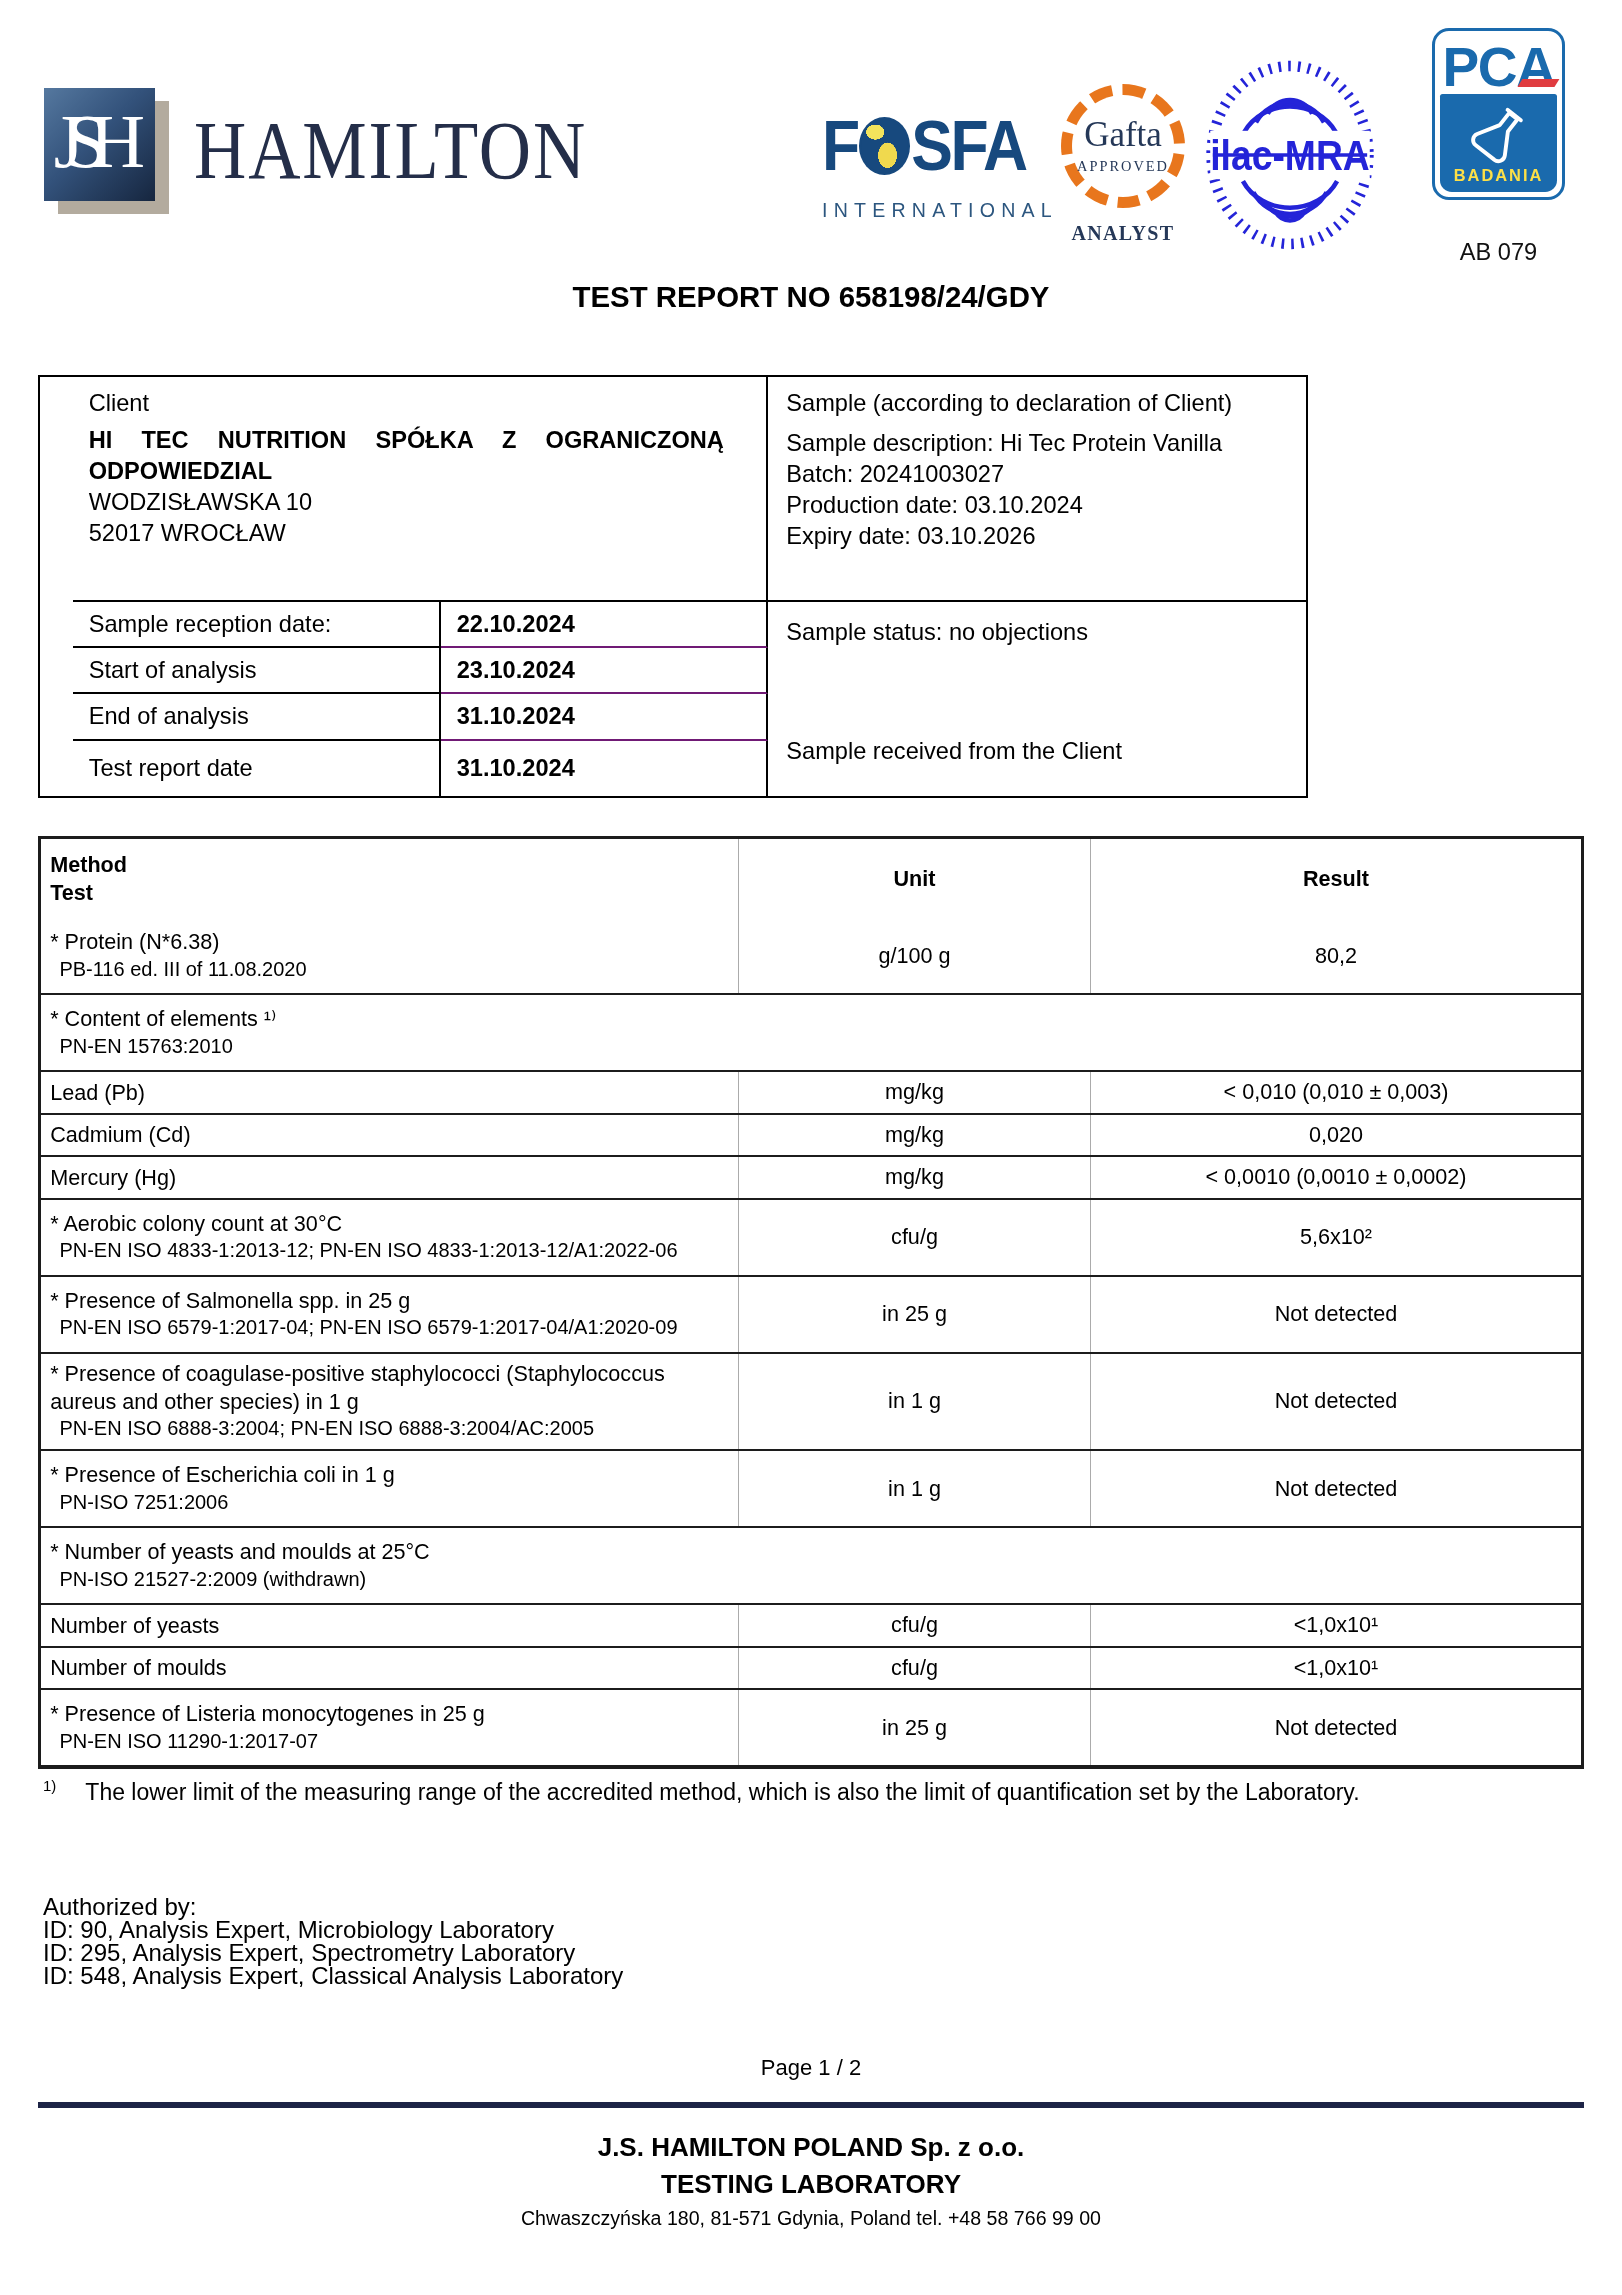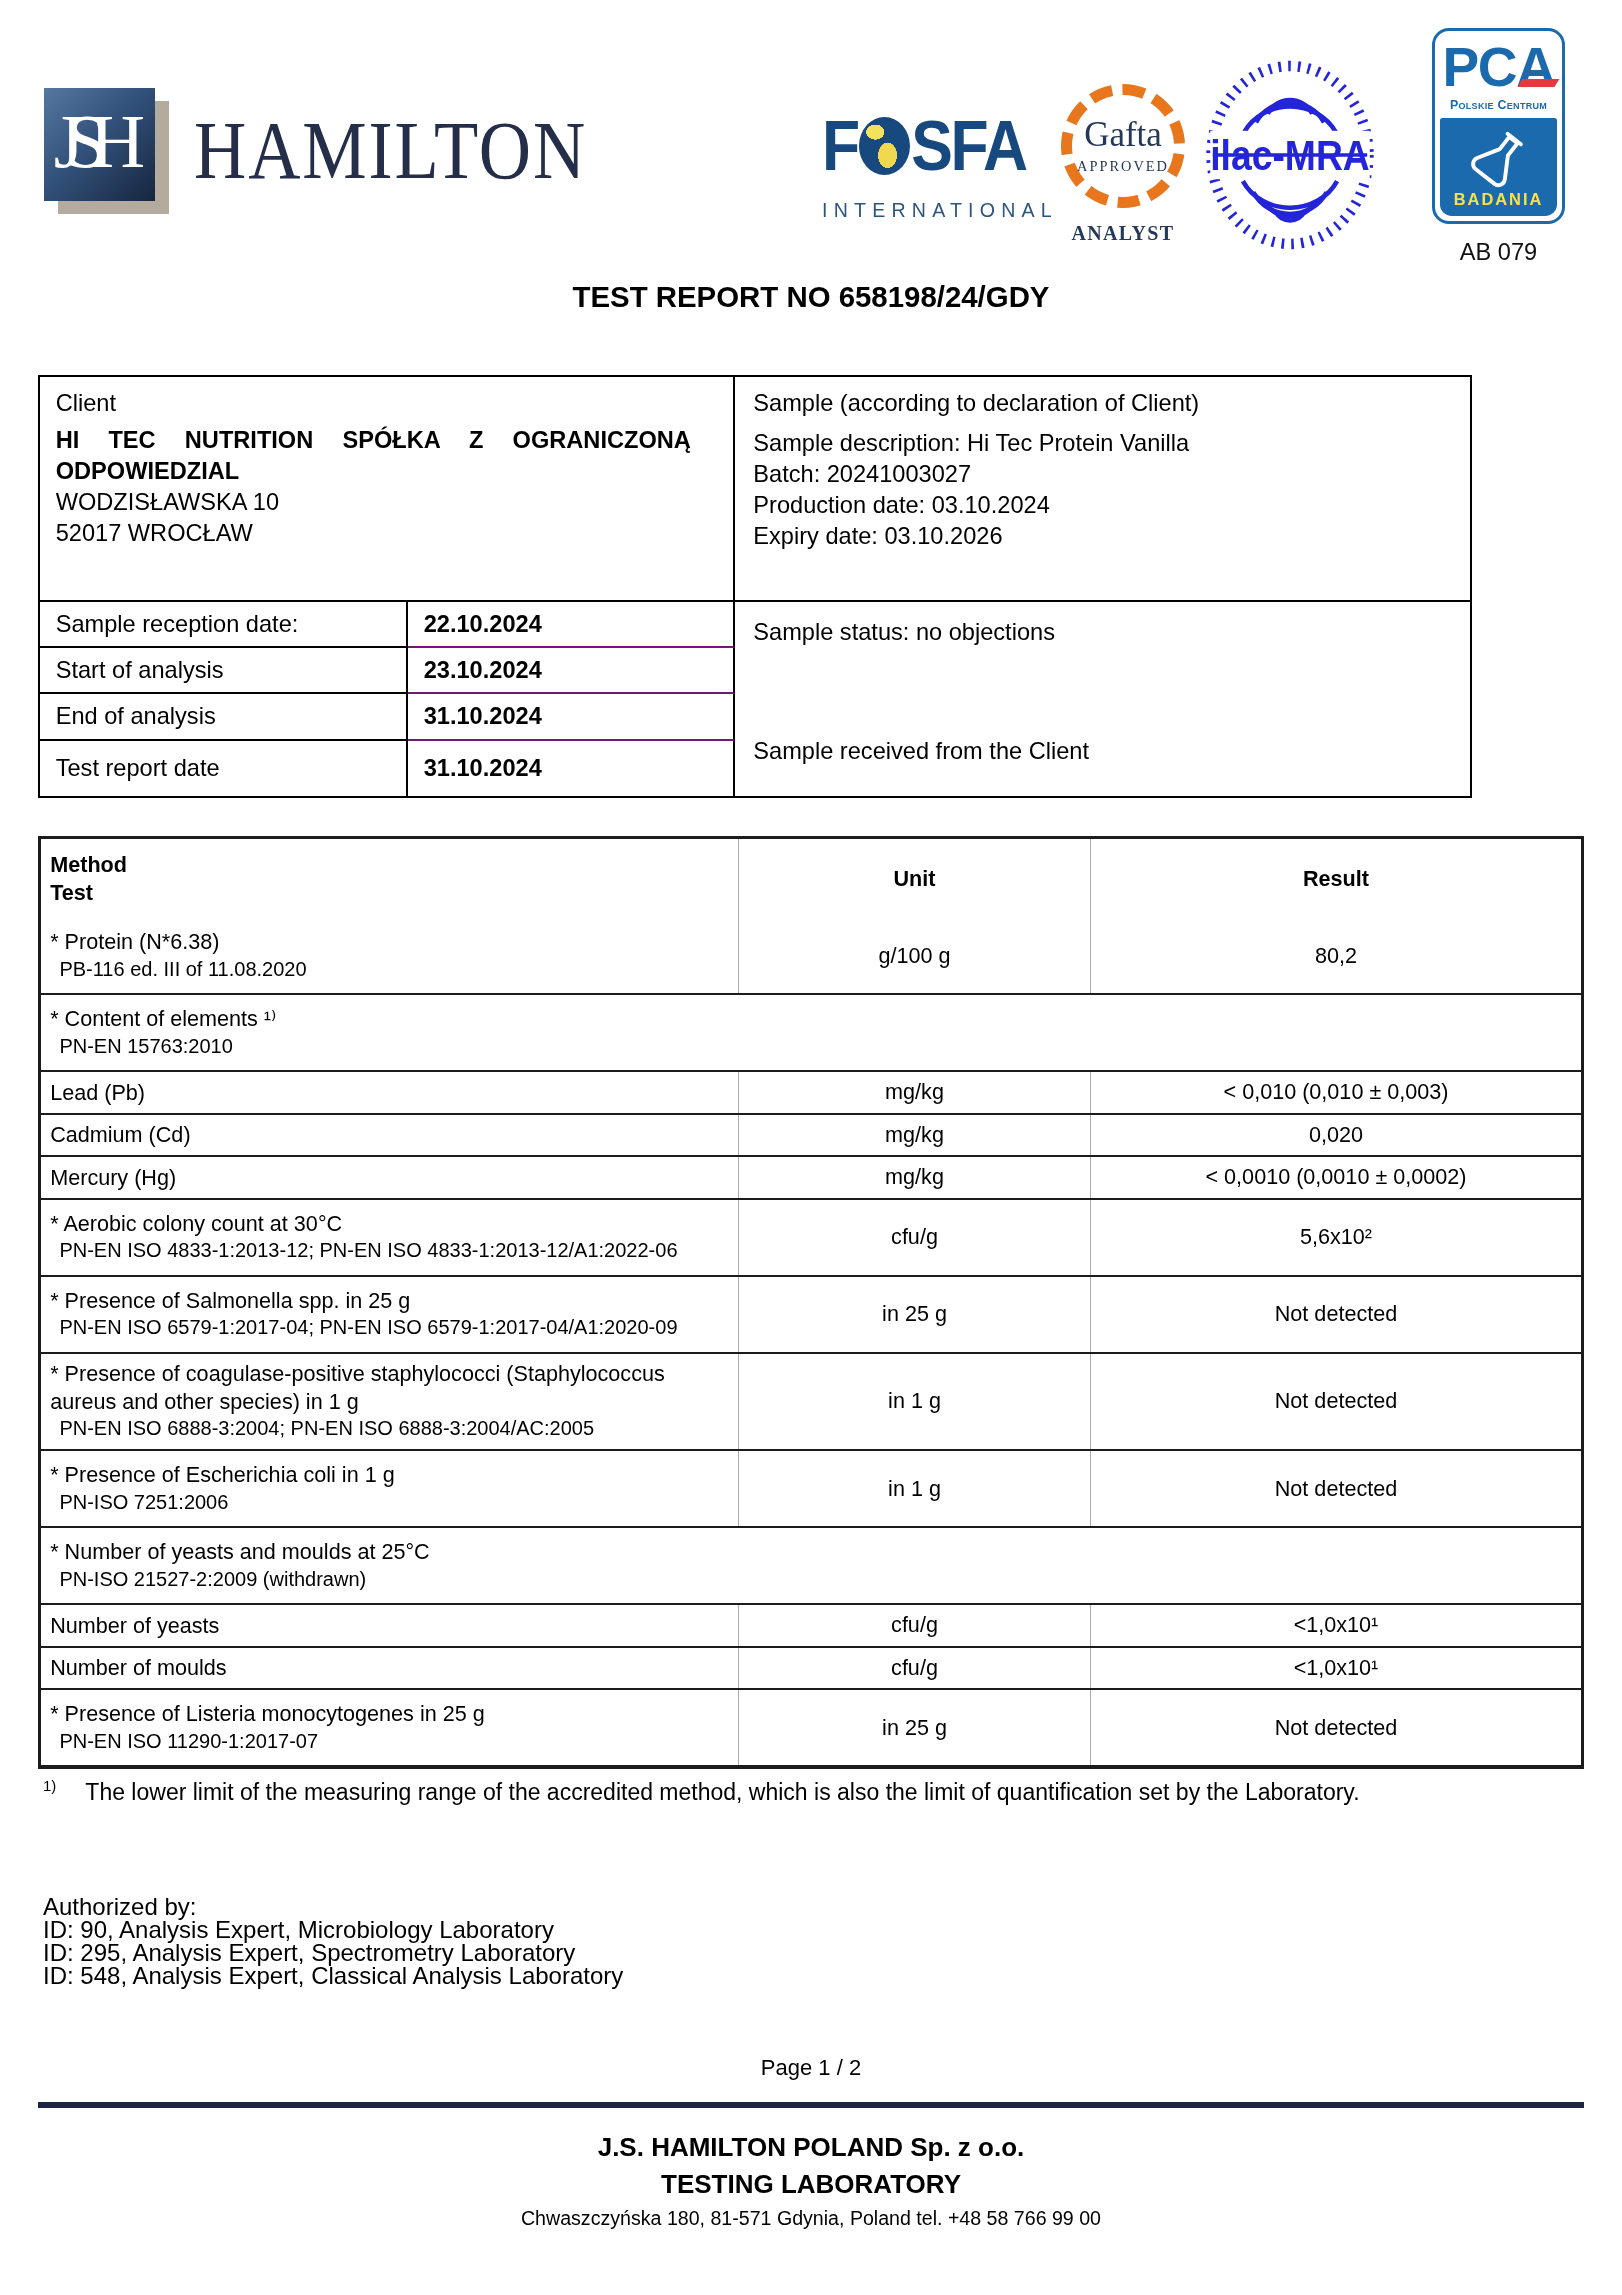--- a/index.html
+++ b/index.html
@@ -29,42 +29,42 @@
   .gafta-ring{width:102px;height:102px;margin:0 auto;border:11px dashed #e8761d;border-radius:50%;
               display:flex;flex-direction:column;align-items:center;justify-content:center;}
   .gafta-name{font-family:"Liberation Serif","DejaVu Serif",serif;font-size:35px;color:#253858;line-height:35px;}
   .gafta-approved{font-family:"Liberation Serif","DejaVu Serif",serif;font-size:14.4px;color:#253858;
                   letter-spacing:2px;margin-top:5.2px;}
   .gafta-analyst{margin-top:14.4px;font-family:"Liberation Serif","DejaVu Serif",serif;font-weight:bold;
                  font-size:20px;color:#253858;letter-spacing:1.3px;}
 
   .ilac{position:absolute;left:1205px;top:60px;width:170px;height:190px;}
 
-  .pca{position:absolute;left:1432px;top:28px;width:133px;height:196px;box-sizing:border-box;
+  .pca{position:absolute;left:1432px;top:28px;width:133px;height:172px;box-sizing:border-box;
        border:3.3px solid #1a6aad;border-radius:17px;background:#fff;text-align:center;}
   .pca-acr{position:relative;display:inline-block;margin-top:9.2px;font-size:55px;font-weight:800;
            color:#1a6aad;letter-spacing:-1.3px;line-height:55px;}
   .pca-red{position:absolute;right:-2.6px;bottom:7.9px;width:37px;height:7.9px;background:#e03c40;
            transform:skewX(-32deg);}
   .pca-org{font-size:12.4px;font-weight:bold;color:#1a6aad;letter-spacing:0.3px;line-height:15.7px;
            font-variant:small-caps;margin-top:2.6px;}
   .pca-panel{position:absolute;left:5.2px;right:5.2px;bottom:5.2px;height:98px;background:#1a6aad;
              border-radius:2.6px 2.6px 11.8px 11.8px;display:flex;flex-direction:column;align-items:center;justify-content:flex-end;}
   .pca-flask{position:absolute;top:7.9px;left:50%;transform:translateX(-50%);}
   .pca-scope{color:#fde047;font-weight:bold;font-size:16.4px;letter-spacing:2px;margin-bottom:6.5px;}
   .pca-no{position:absolute;left:1432px;top:239px;width:133px;text-align:center;font-size:23.6px;color:#111;}
 
   
   .title{position:absolute;left:0;top:280px;width:100%;text-align:center;
          font-size:29.4px;font-weight:bold;letter-spacing:0px;}
 
   
-  .client-table{position:absolute;left:38px;top:375px;width:1434px;height:423px;box-sizing:border-box;
+  .client-table{position:absolute;left:38px;top:375px;width:1270px;height:423px;box-sizing:border-box;
                 border:2.6px solid #000;display:grid;grid-template-columns:368px 327px 1fr;
-                grid-template-rows:225px 46px 46px 47px 1fr;font-size:23.6px;}
+                grid-template-rows:225px 46px 46px 47px 1fr;font-size:23.6px;padding-left:33px;}
   .c-client{grid-column:1/3;grid-row:1;border-right:2.6px solid #000;border-bottom:2.6px solid #000;
             padding:10.5px 15.7px;box-sizing:border-box;line-height:31px;}
   .c-sample{grid-column:3;grid-row:1;border-bottom:2.6px solid #000;padding:10.5px 18.3px;box-sizing:border-box;
             line-height:31px;}
   .client-name1{font-weight:bold;width:96%;text-align:justify;text-align-last:justify;margin-top:6.5px;}
   .client-name2{font-weight:bold;}
   .sample-desc{margin-top:9.2px;}
   .c-dlabel{grid-column:1;border-right:2.6px solid #000;border-bottom:2px solid #000;display:flex;
             align-items:center;padding-left:15.7px;box-sizing:border-box;}
   .c-dvalue{grid-column:2;border-right:2.6px solid #000;border-bottom:2px solid #701a75;display:flex;

